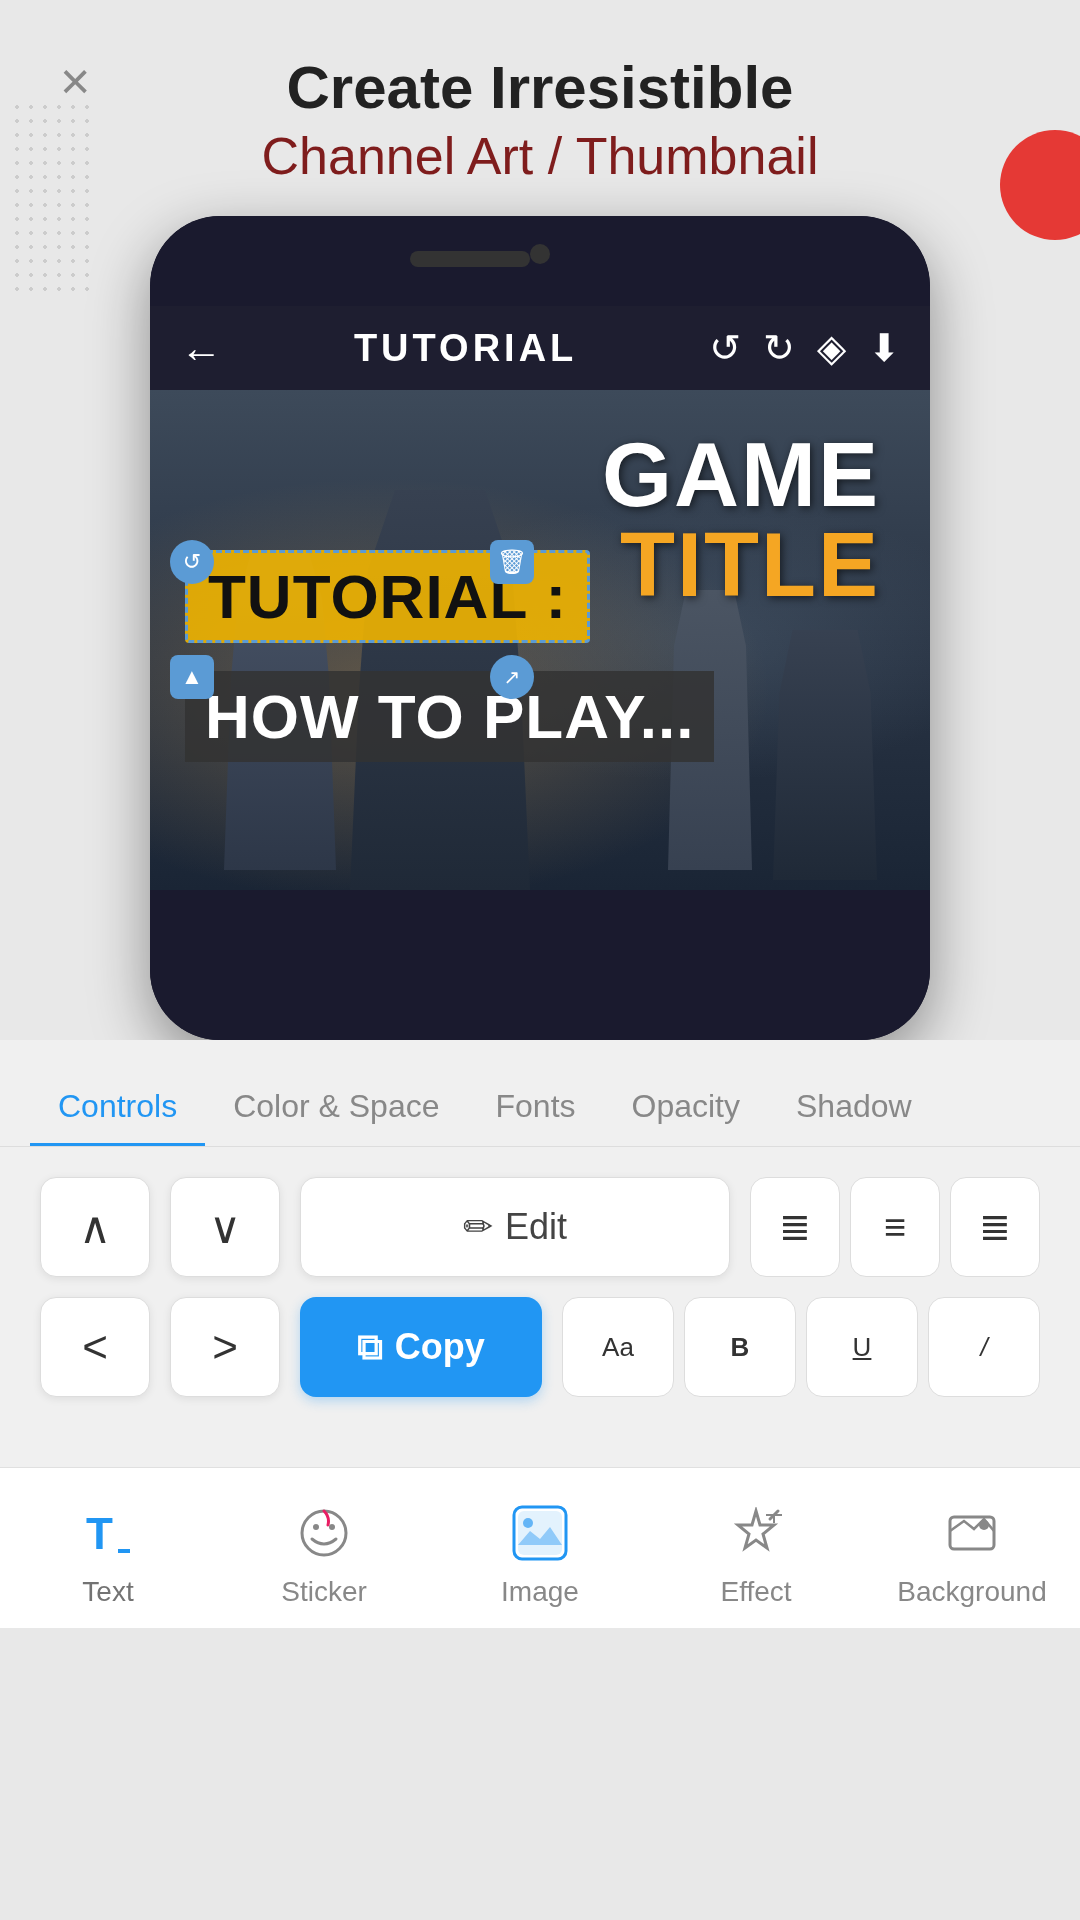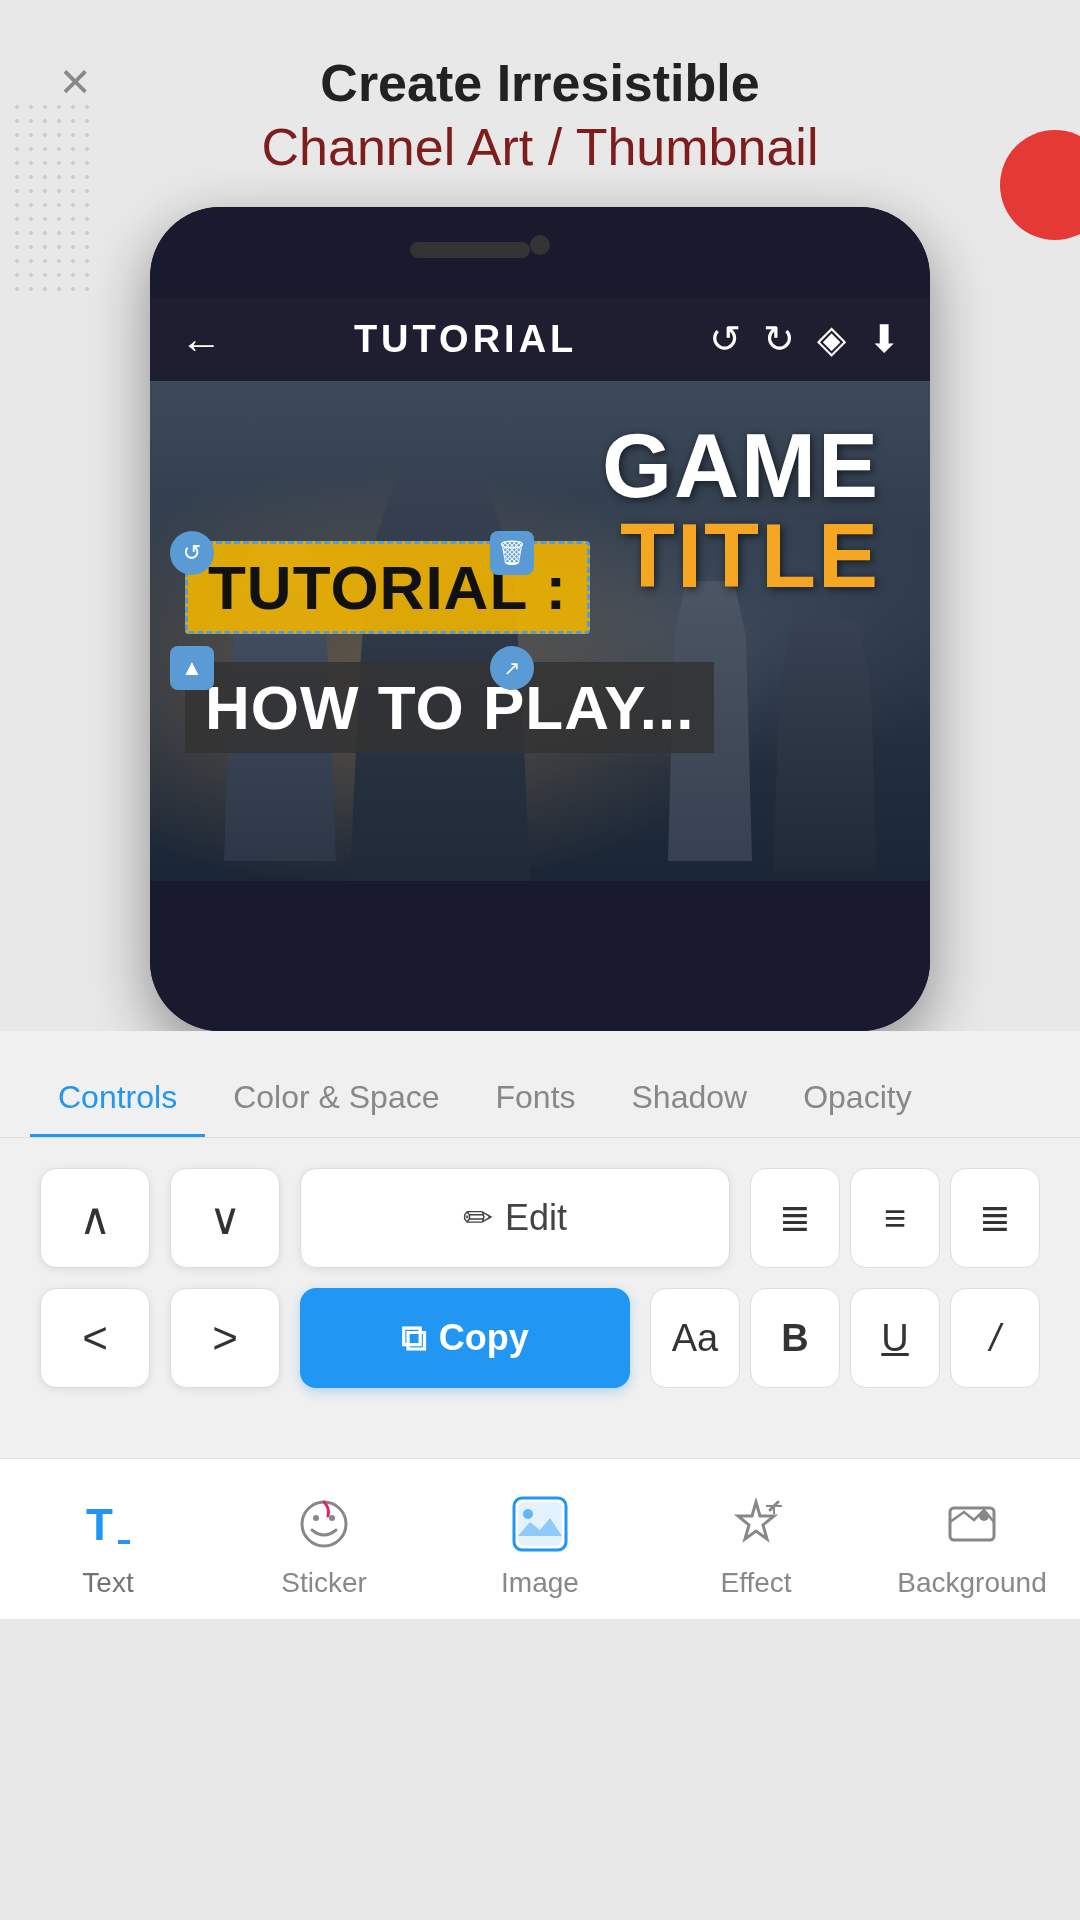--- a/index.html
+++ b/index.html
@@ -70,21 +70,21 @@
       position: absolute;
       top: 55px;
       left: 60px;
       font-size: 52px;
       color: #888;
       cursor: pointer;
       line-height: 1;
     }
 
     .header-title-main {
-      font-size: 52px;
+      font-size: 60px;
       font-weight: 900;
       color: #222;
       line-height: 1.1;
     }
 
     .header-title-sub {
       font-size: 52px;
       font-weight: 400;
       color: #7f1d1d;
       margin-top: 5px;
@@ -491,29 +491,29 @@
       cursor: pointer;
     }
 
     .ctrl-format-group {
       display: flex;
       gap: 10px;
       margin-left: auto;
     }
 
     .ctrl-format-btn {
-      width: 90px;
+      width: 112px;
       height: 100px;
       background: white;
       border: 1px solid #ddd;
       border-radius: 16px;
       display: flex;
       align-items: center;
       justify-content: center;
-      font-size: 38px;
+      font-size: 26px;
       color: #333;
       cursor: pointer;
     }
 
     
     .bottom-nav {
       background: white;
       display: flex;
       border-top: 1px solid #e0e0e0;
       padding: 20px 0 10px;
@@ -611,22 +611,22 @@
     <div class="phone-bottom-edge"></div>
   </div>
 </div>
 
 <div class="controls-panel">
 
   <div class="tab-bar">
     <div class="tab-item active">Controls</div>
     <div class="tab-item">Color &amp; Space</div>
     <div class="tab-item">Fonts</div>
+    <div class="tab-item">Opacity</div>
     <div class="tab-item">Shadow</div>
-    <div class="tab-item">Opacity</div>
   </div>
 
   <div class="controls-body">
 
     <div class="controls-row">
       <div class="ctrl-btn">
         <span>∧</span>
       </div>
       <div class="ctrl-btn">
         <span>∨</span>

